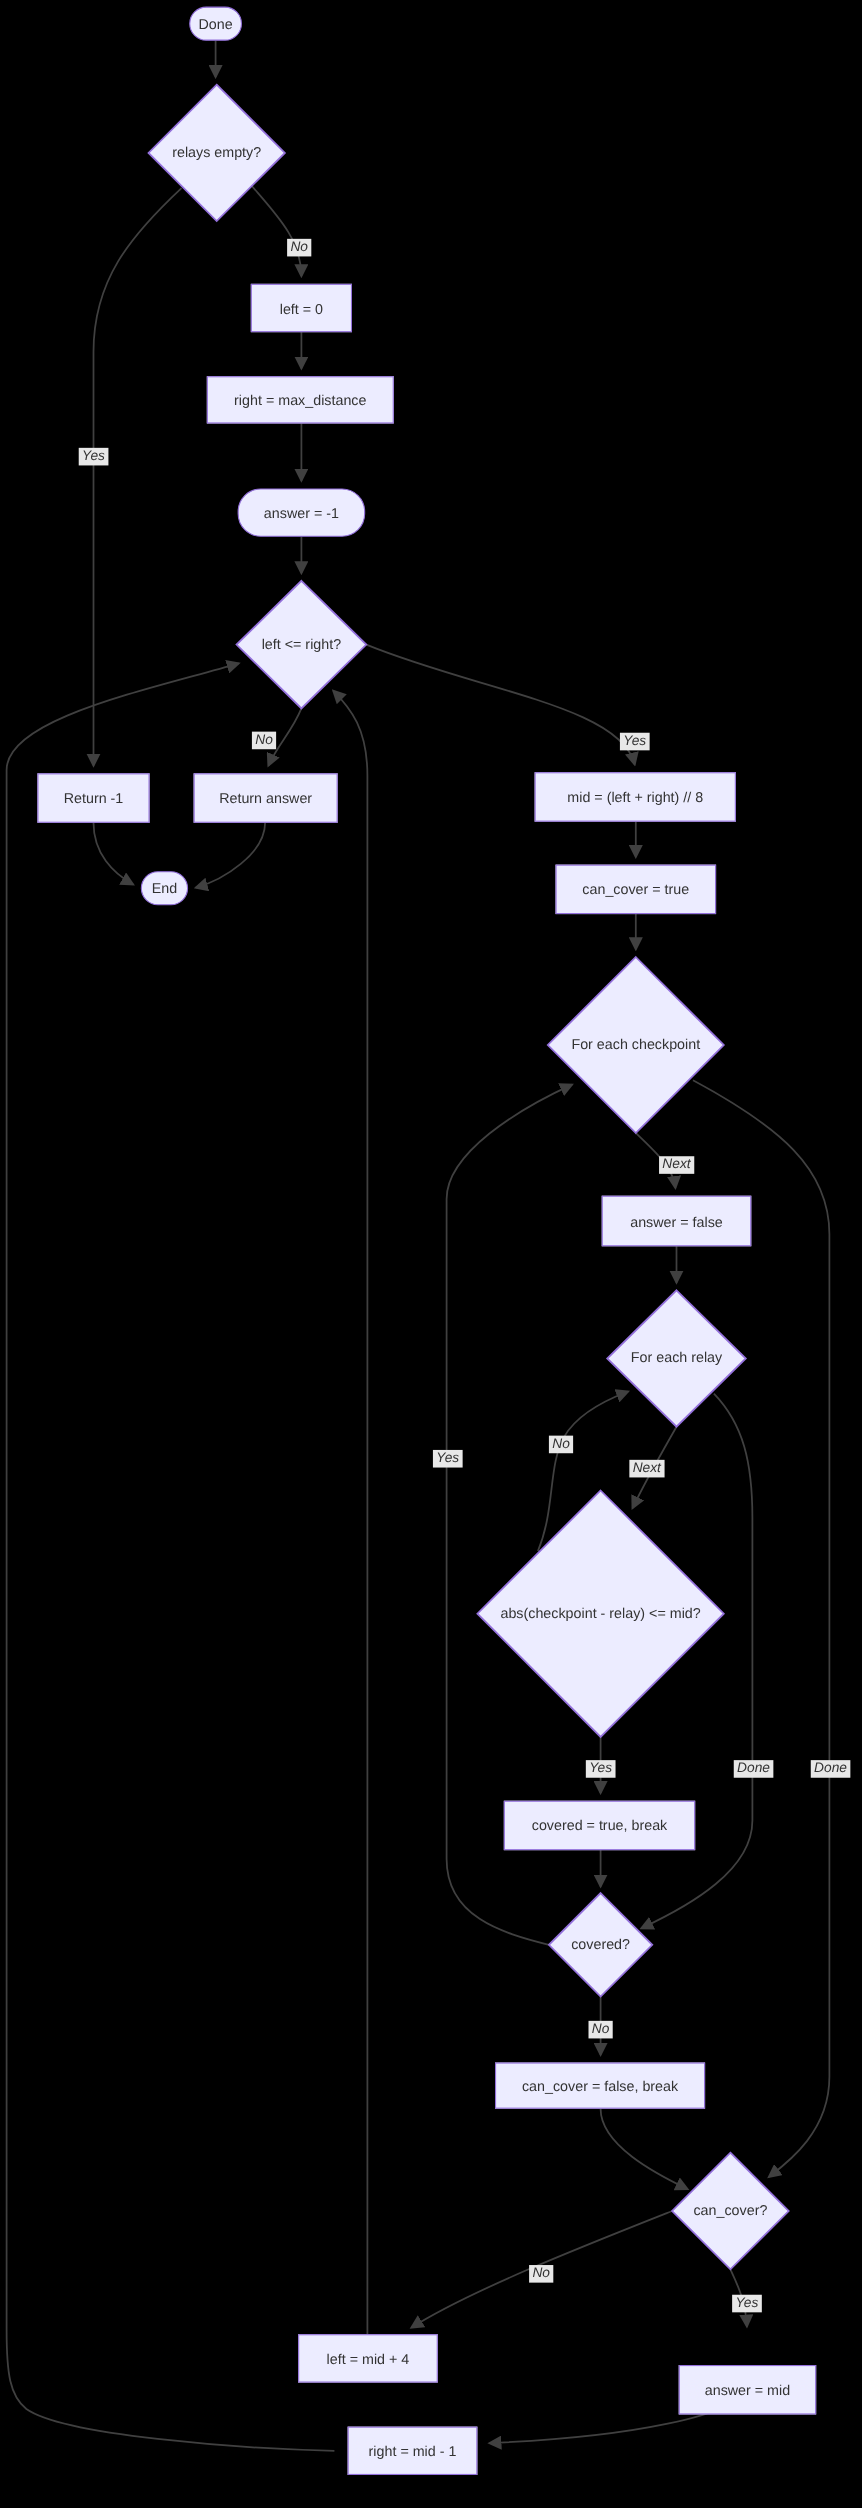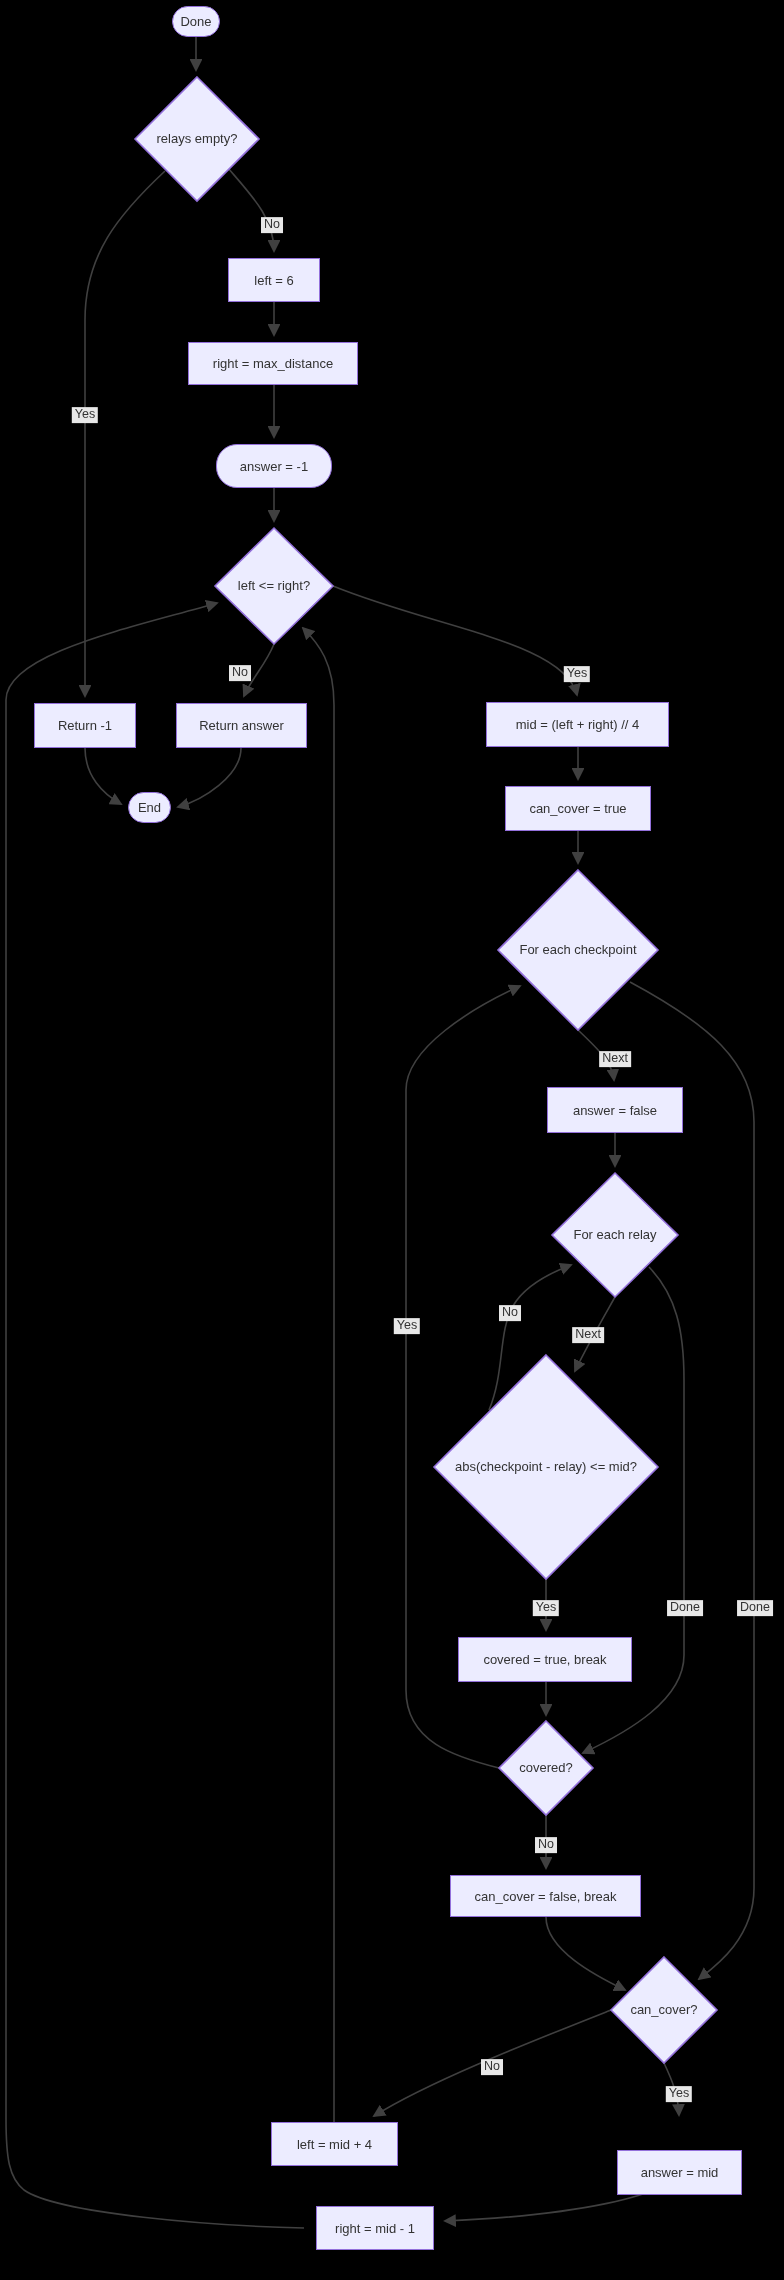--- a/index.html
+++ b/index.html
@@ -58,20 +58,21 @@
   }
   .edge-label {
     position: absolute;
     transform: translate(-50%, -50%);
     background: var(--label-bg, #e8e8e8);
     color: var(--text-color, #333);
     font-size: 12.5px;
     line-height: 1.1;
     padding: 1px 3px;
     white-space: nowrap;
+    font-style: italic;
   }
 </style>
 </head>
 <body>
 
 <div class="canvas">
 
   <svg class="edges" width="784" height="2280" viewBox="0 0 784 2280">
     <defs>
       <marker id="arrowhead" viewBox="0 0 10 10" refX="8.5" refY="5" markerWidth="8" markerHeight="8" orient="auto-start-reverse">
@@ -113,26 +114,26 @@
     <polygon class="diamond" points="578,870 658,950 578,1030 498,950"></polygon>
     <polygon class="diamond" points="615,1173 678,1235 615,1297 552,1235"></polygon>
     <polygon class="diamond" points="546,1355 658,1467 546,1579 434,1467"></polygon>
     <polygon class="diamond" points="546,1721 593,1768 546,1815 499,1768"></polygon>
     <polygon class="diamond" points="664,1957 717,2010 664,2063 611,2010"></polygon>
   </svg>
 
   <div class="node stadium" style="left:172px;top:6px;width:48px;height:31px;">Done</div>
   <div class="node stadium" style="left:128px;top:792px;width:43px;height:31px;">End</div>
 
-  <div class="node" style="left:228px;top:258px;width:92px;height:44px;">left = 6</div>
+  <div class="node" style="left:228px;top:258px;width:92px;height:44px;">left = 0</div>
   <div class="node" style="left:188px;top:342px;width:170px;height:43px;">right = max_distance</div>
   <div class="node" style="left:216px;top:444px;width:116px;height:44px;border-radius:21px;">answer = -1</div>
   <div class="node" style="left:34px;top:703px;width:102px;height:45px;">Return -1</div>
   <div class="node" style="left:176px;top:703px;width:131px;height:45px;">Return answer</div>
-  <div class="node" style="left:486px;top:702px;width:183px;height:45px;">mid = (left + right) // 4</div>
+  <div class="node" style="left:486px;top:702px;width:183px;height:45px;">mid = (left + right) // 8</div>
   <div class="node" style="left:505px;top:786px;width:146px;height:45px;">can_cover = true</div>
   <div class="node" style="left:547px;top:1087px;width:136px;height:46px;">answer = false</div>
   <div class="node" style="left:450px;top:1875px;width:191px;height:42px;">can_cover = false, break</div>
   <div class="node" style="left:458px;top:1637px;width:174px;height:45px;">covered = true, break</div>
   <div class="node" style="left:271px;top:2122px;width:127px;height:44px;">left = mid + 4</div>
   <div class="node" style="left:617px;top:2122px;width:125px;height:45px;margin-top:28px;">answer = mid</div>
   <div class="node" style="left:316px;top:2206px;width:118px;height:44px;">right = mid - 1</div>
 
   <div class="diamond-label" style="left:197px;top:139px;width:110px;">relays empty?</div>
   <div class="diamond-label" style="left:274px;top:586px;width:110px;">left &lt;= right?</div>

